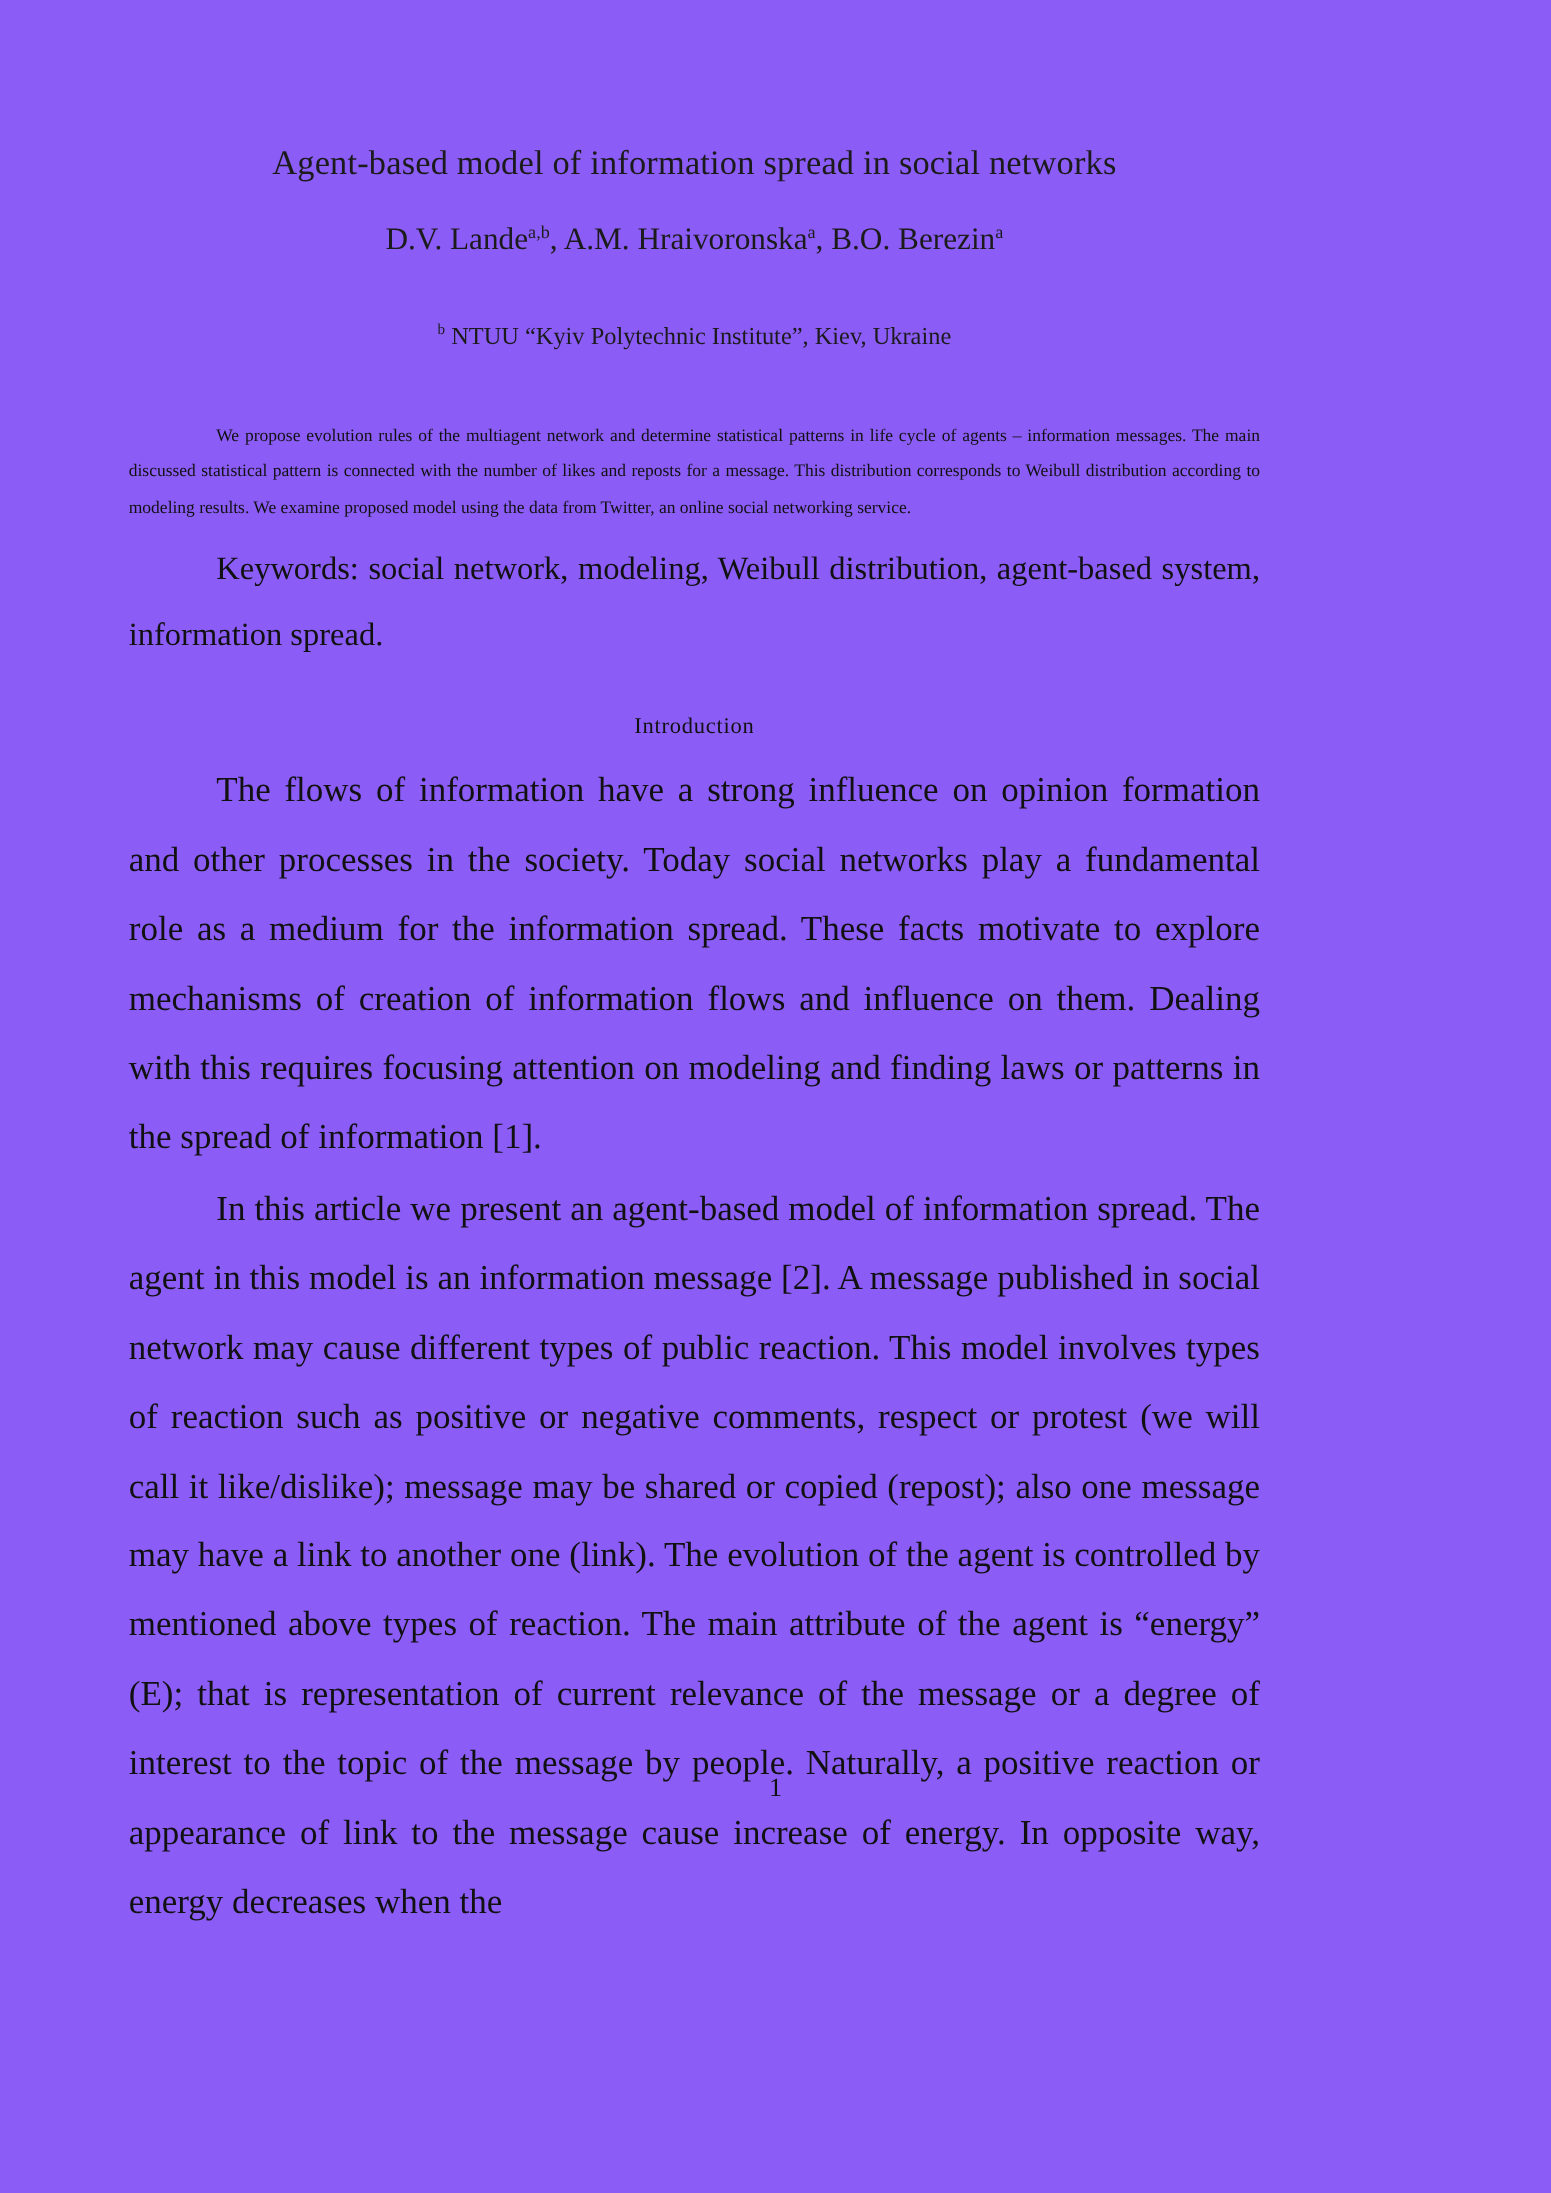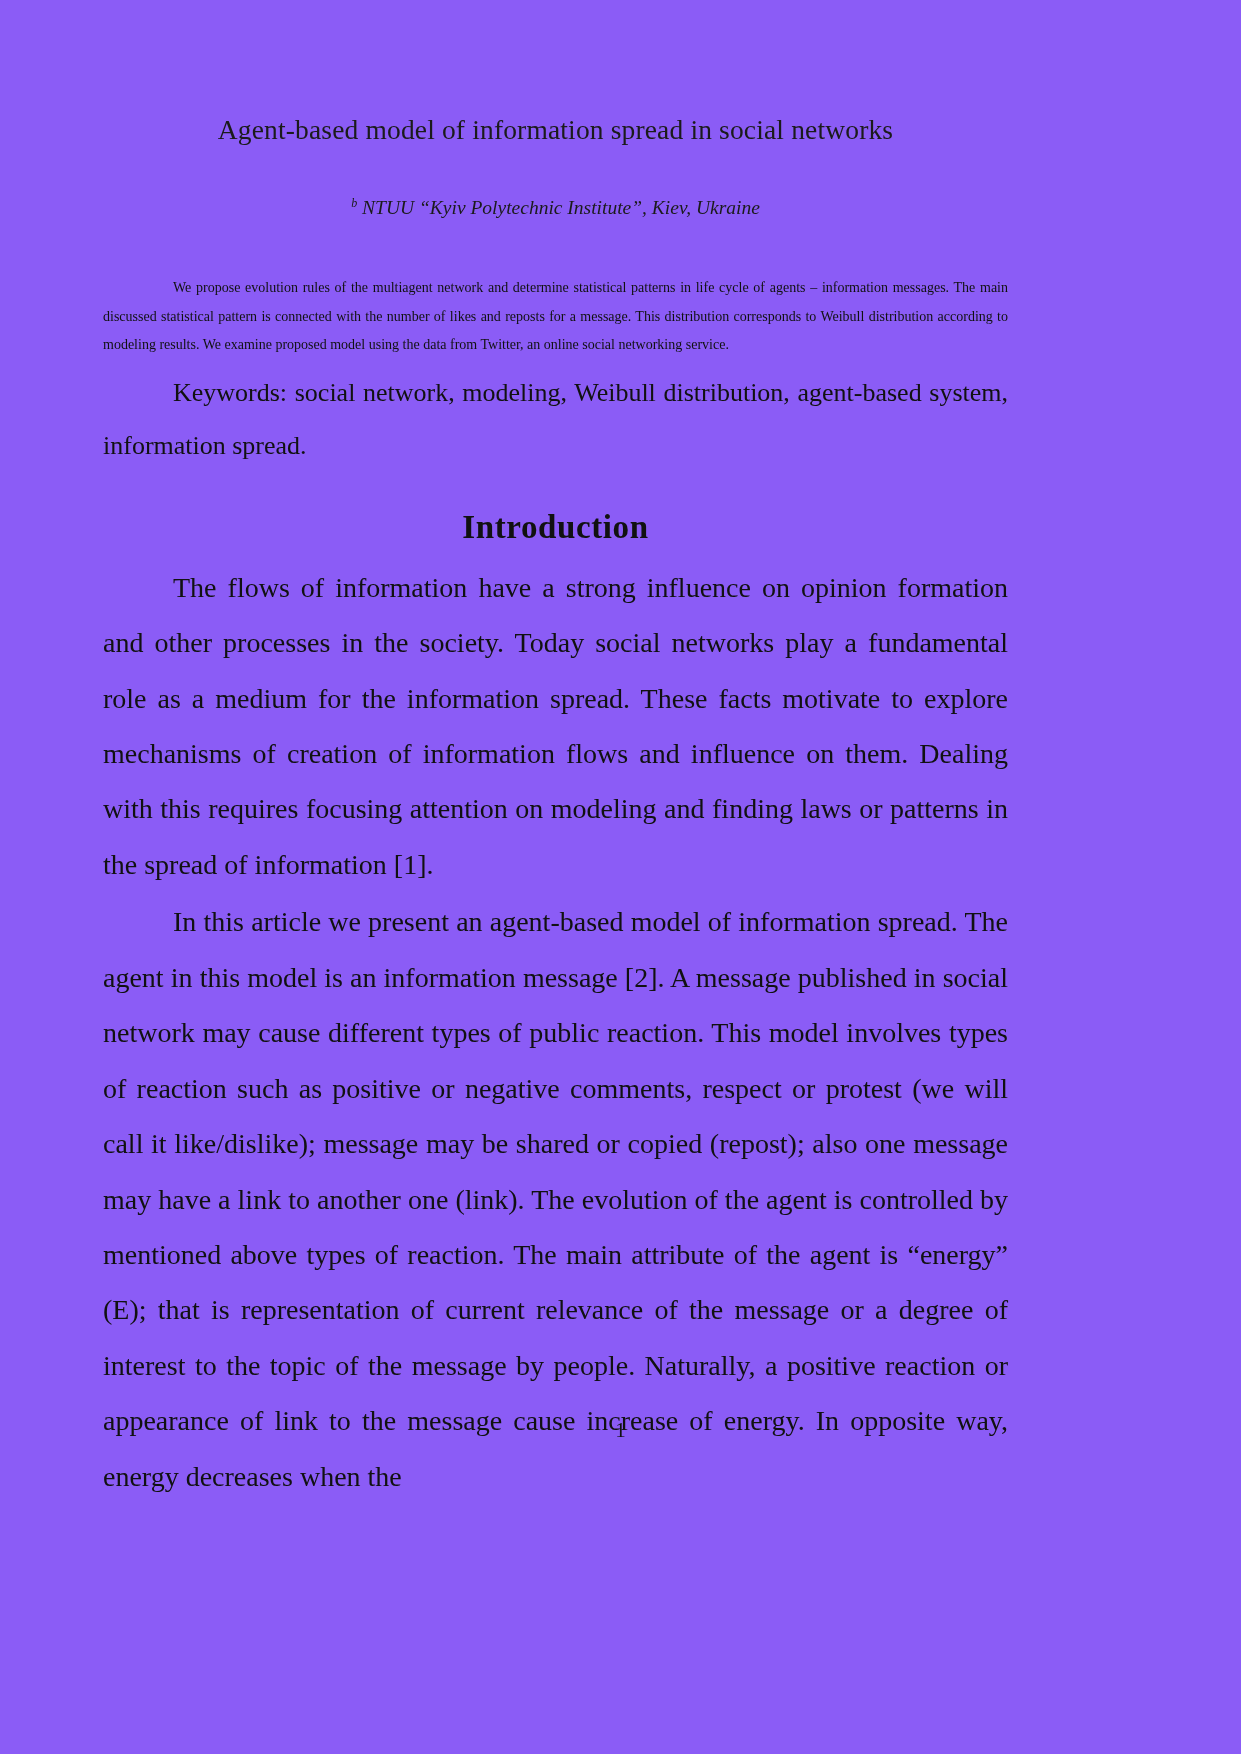--- a/index.html
+++ b/index.html
@@ -63,21 +63,20 @@
     font-size: 19.5px;
     color: #1b1b1b;
     display: block;
   }
   .affil sup {
     font-size: 0.62em;
     vertical-align: 0.62em;
     line-height: 0;
   }
   .affil.italic {
-    font-style: italic;
   }
 
   
   .abstract {
     margin: 0;
     padding-top: 52px;
     font-size: 14px;
     line-height: 2.05;
     text-align: justify;
     text-indent: 70px;
@@ -92,22 +91,22 @@
     text-indent: 70px;
     color: #111111;
   }
 
   
   .section-heading {
     margin: 0;
     padding-top: 36px;
     padding-bottom: 12px;
     text-align: center;
-    font-size: 33px;
-    font-weight: bold;
+    font-size: 18px;
+    font-weight: normal;
     letter-spacing: 0.6px;
     color: #111111;
   }
 
   
   .body-par {
     margin: 0;
     padding-top: 2px;
     font-size: 28px;
     line-height: 1.98;
@@ -128,20 +127,23 @@
   }
 </style>
 </head>
 <body>
 
 <div class="page">
   <div class="content">
 
     <h1 class="paper-title">Agent-based model of information spread in social networks</h1>
 
+    <div class="authors">
+      <span>D.V. Lande</span><sup>a,b</sup><span>,  </span><span>A.M. Hraivoronska</span><sup>a</sup><span>, </span><span>B.O. Berezin</span><sup>a</sup>
+    </div>
 
     <div class="affiliations">
       <span class="affil italic"><sup>b</sup> <span>NTUU “Kyiv Polytechnic Institute”, Kiev, Ukraine</span></span>
     </div>
 
     <p class="abstract">We propose evolution rules of the multiagent network and determine statistical patterns in life cycle of agents – information messages. The main discussed statistical pattern is connected with the number of likes and reposts for a message. This distribution corresponds to Weibull distribution according to modeling results. We examine proposed model using the data from Twitter, an online social networking service.</p>
 
     <p class="keywords">Keywords: social network, modeling, Weibull distribution, agent-based system, information spread.</p>
 
     <h2 class="section-heading">Introduction</h2>

